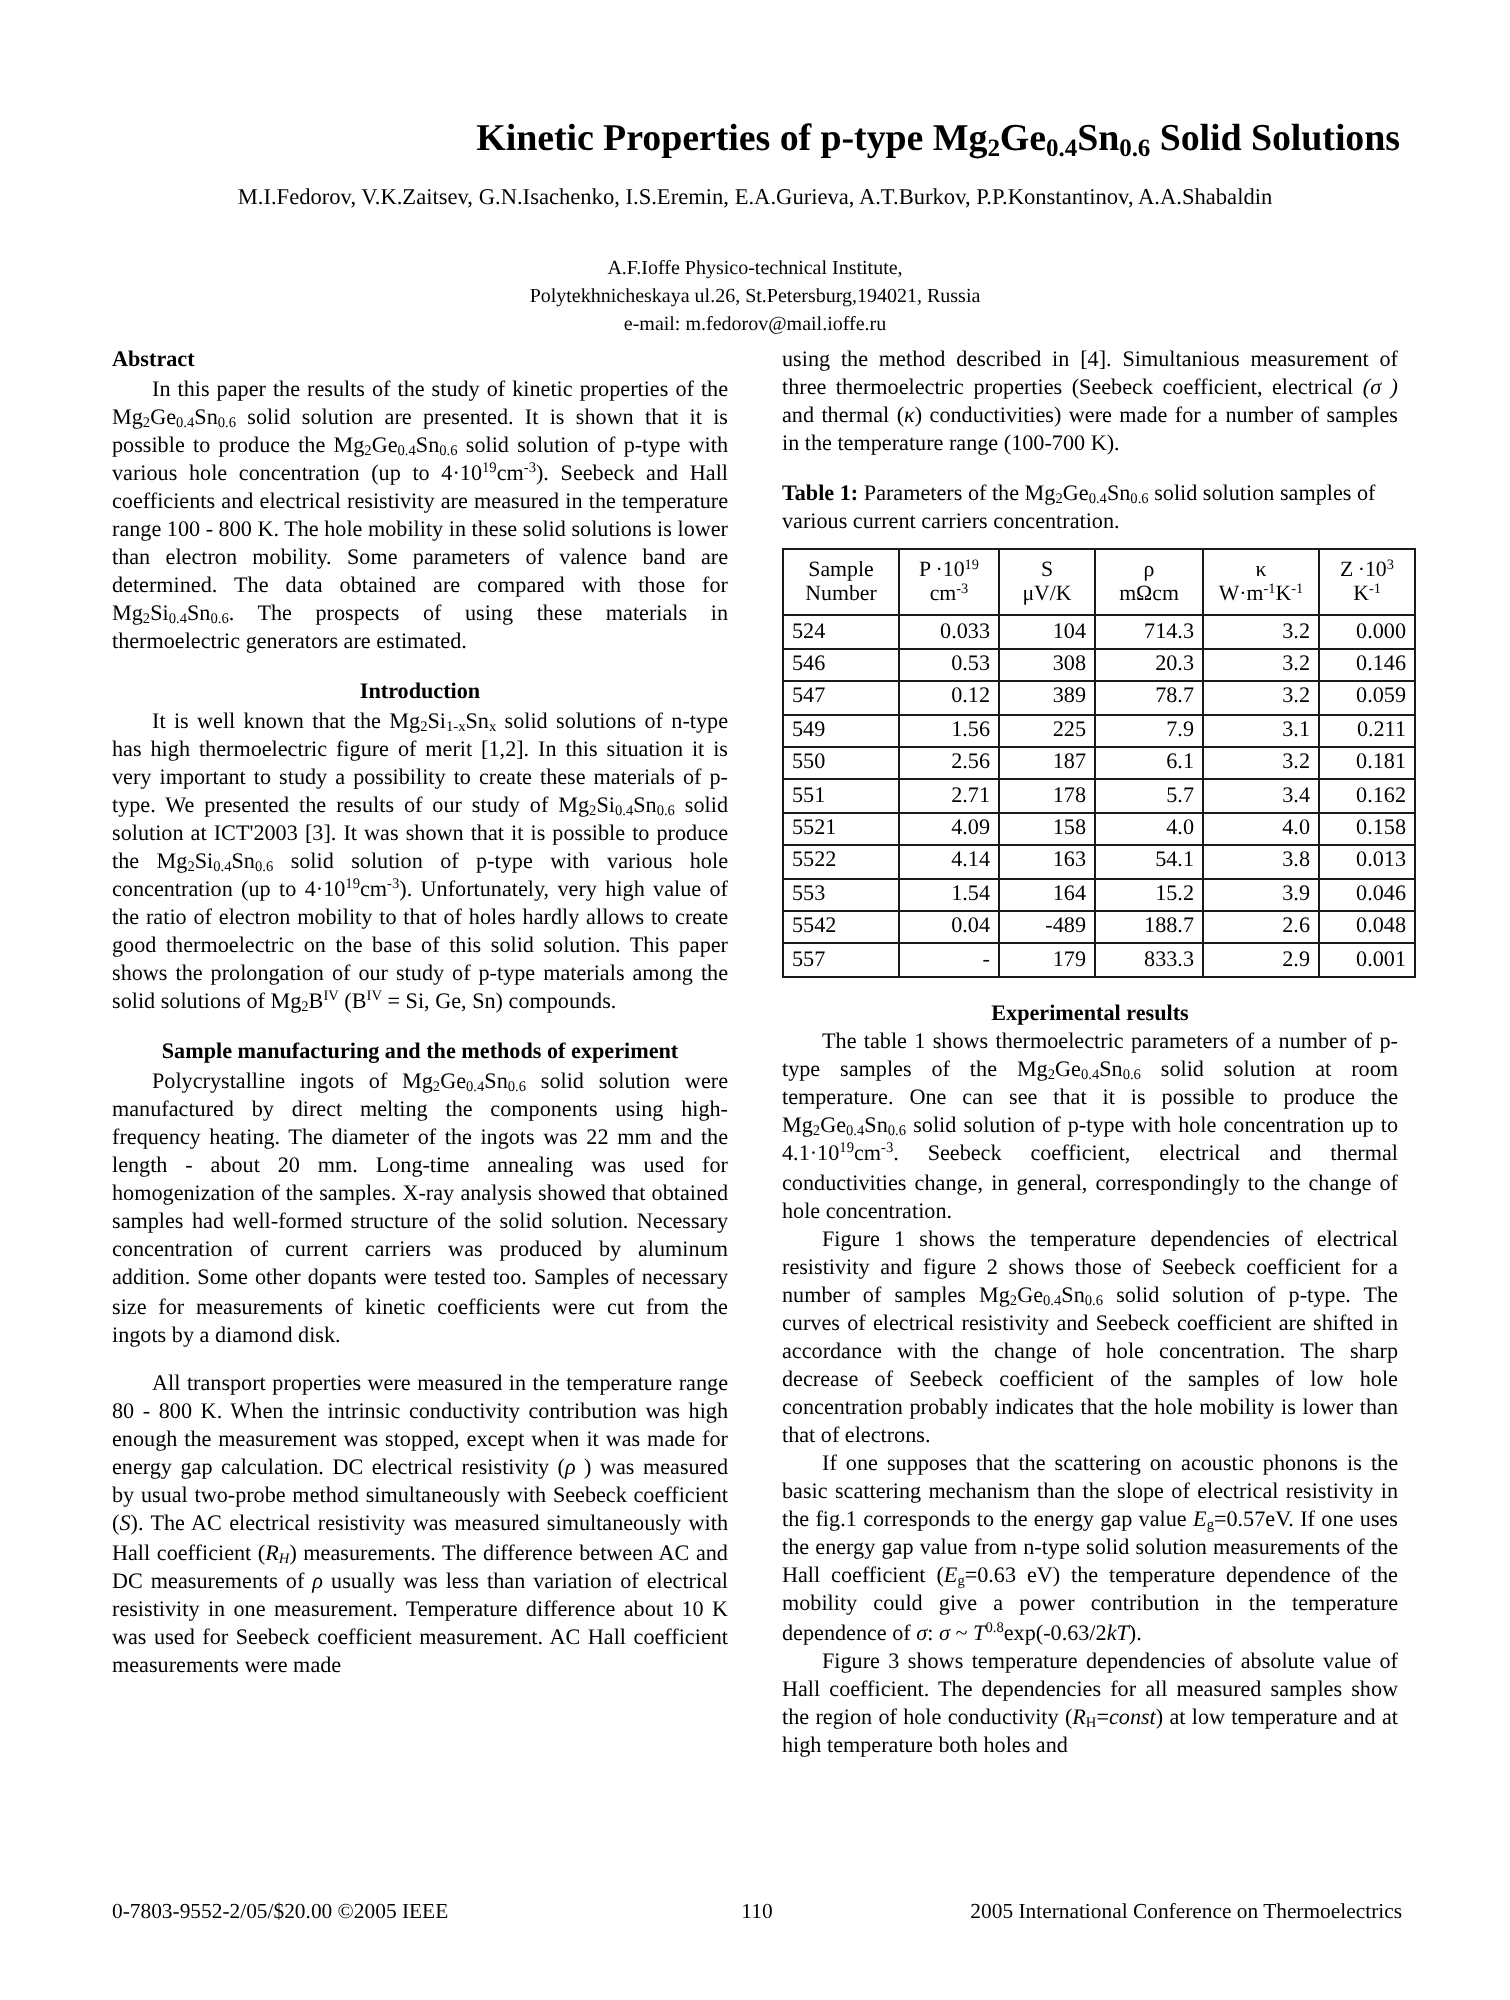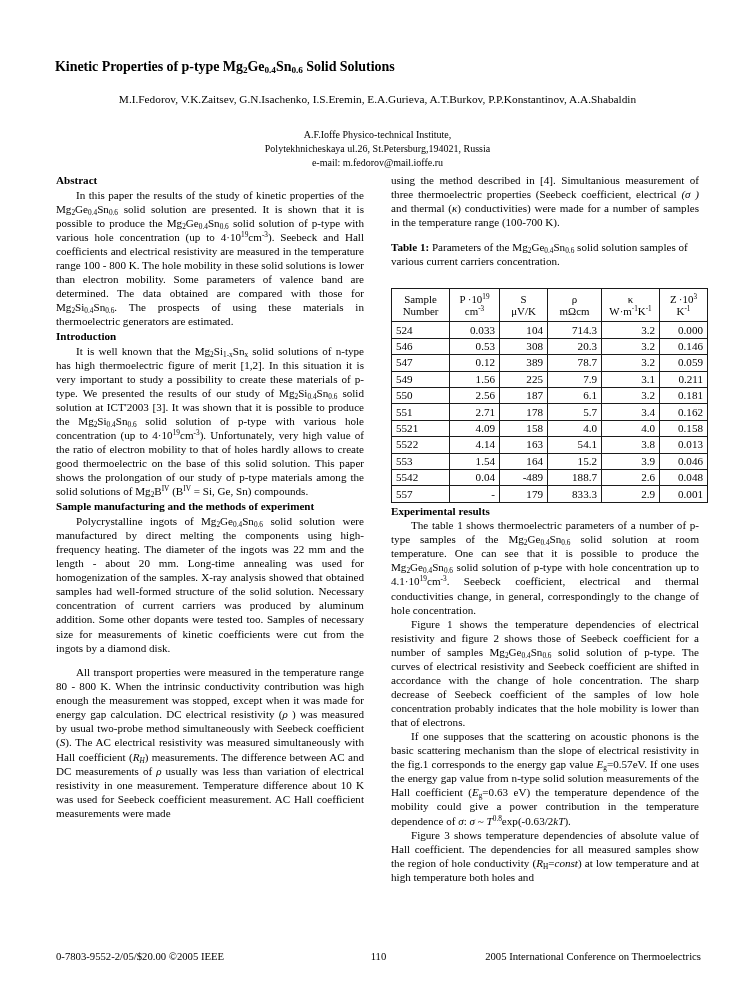--- a/index.html
+++ b/index.html
@@ -19,22 +19,22 @@
     position: absolute;
     left: 0; top: 0;
     width: 755px;
     height: 1000px;
   }
   .paper-title {
     position: absolute;
     left: 55px;
     top: 58px;
     width: 645px;
-    text-align: left;
-    font-size: 14px;
+    text-align: right;
+    font-size: 19px;
     font-weight: bold;
     line-height: 1.25;
     letter-spacing: -0.05px;
   }
   .authors {
     position: absolute;
     left: 55px;
     top: 92px;
     width: 645px;
     text-align: center;
@@ -63,21 +63,21 @@
   .col-right { left: 391px; }
 
   h2.sec {
     font-size: 11.1px;
     font-weight: bold;
     margin: 0 0 0.5px 0;
     padding: 0;
     text-align: left;
     line-height: 1.268;
   }
-  h2.sec.spaced { margin-top: 1px; }
+  h2.sec.spaced { margin-top: 11px; text-align: center; }
 
   p.body {
     margin: 0;
     padding: 0;
     text-indent: 20px;
     text-align: justify;
   }
   p.body.spaced { margin-top: 10.5px; }
   p.noindent { text-indent: 0; }
 
@@ -94,21 +94,21 @@
     padding: 0;
     text-indent: 0;
     text-align: left;
     font-size: 11.1px;
     line-height: 1.268;
   }
   .table-caption b { font-weight: bold; }
 
   table.params {
     border-collapse: collapse;
-    margin-top: 20px;
+    margin-top: 6px;
     margin-bottom: 0;
     width: 306px;
     table-layout: fixed;
     font-size: 11.1px;
   }
   table.params th,
   table.params td {
     border: 1px solid #1a1a1a;
     padding: 0px 4px;
     height: 15.4px;

